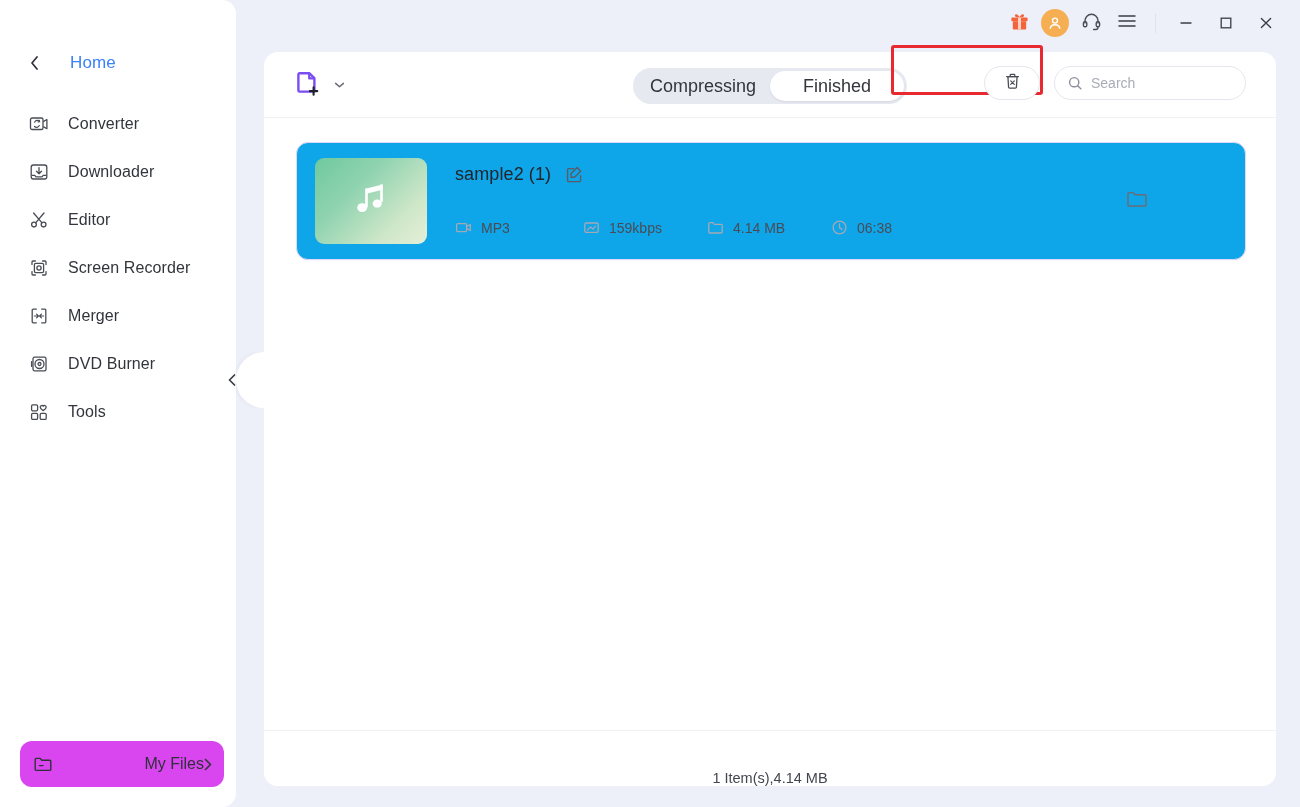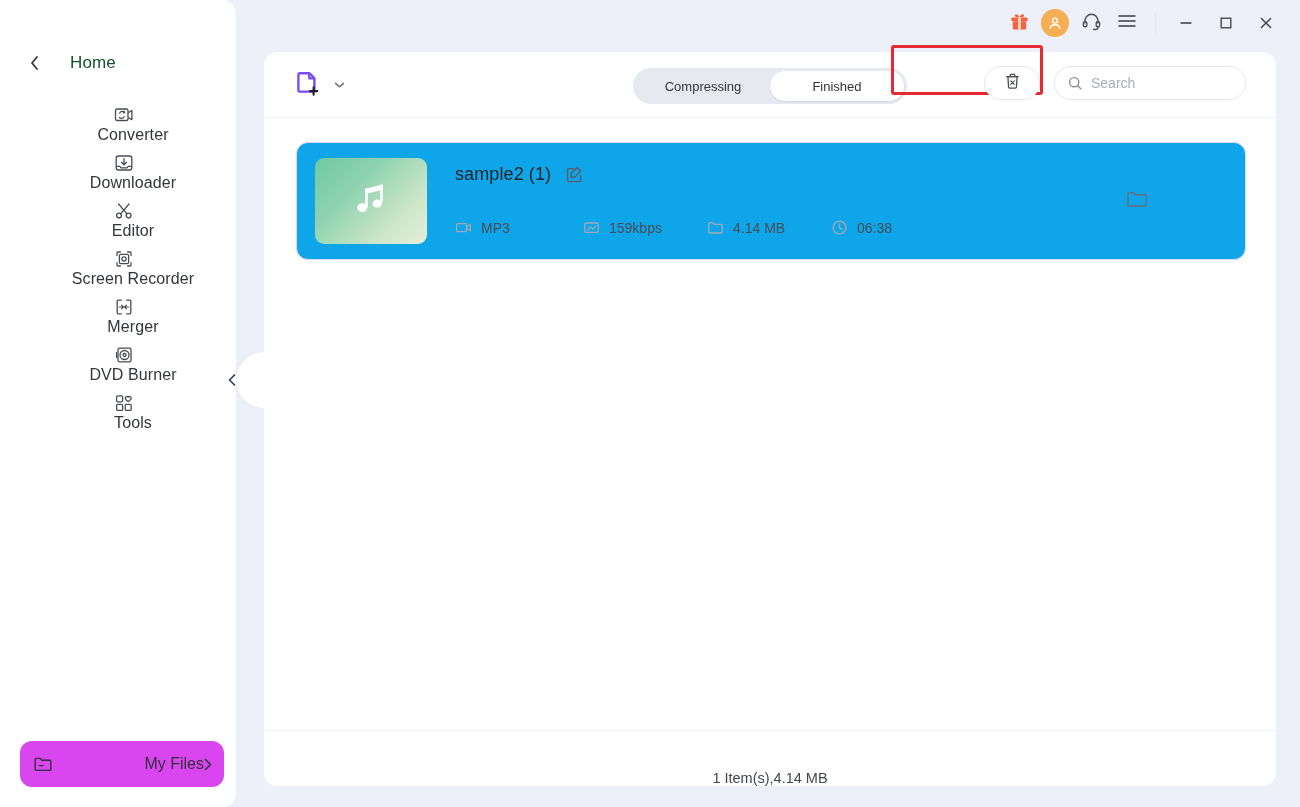--- a/index.html
+++ b/index.html
@@ -30,33 +30,32 @@
     padding-left: 26px;
     cursor: pointer;
   }
   .home-caret {
     width: 16px; height: 16px;
     display: flex; align-items: center; justify-content: center;
     color: #30323a;
   }
   .home-label {
     margin-left: 28px;
-    font-size: 17px; color: #14532d;
+    font-size: 17px; color: #3b82f6;
     letter-spacing: .1px;
   }
 
   .nav { position: absolute; left: 16px; top: 104px; width: 204px; }
   .nav-item {
     display: flex; align-items: center;
     height: 40px; margin-bottom: 8px;
     padding-left: 12px;
     border-radius: 10px;
     cursor: pointer;
     color: #33353d;
-    flex-direction: column;
   }
   .nav-item .ico {
     width: 22px; height: 22px;
     display: flex; align-items: center; justify-content: center;
     flex: 0 0 22px;
     color: #4a4c55;
   }
   .nav-item .lbl {
     margin-left: 18px;
     font-size: 16px;
@@ -169,21 +168,21 @@
     display: flex; align-items: center;
     background: #e6e9f0;
     border-radius: 20px;
     height: 36px;
     padding: 3px;
     width: 274px;
   }
   .tab {
     flex: 1; height: 30px;
     display: flex; align-items: center; justify-content: center;
-    font-size: 13px; color: #33353d;
+    font-size: 18px; color: #33353d;
     border-radius: 16px;
     cursor: pointer;
   }
   .tab.active {
     background: #ffffff;
     box-shadow: 0 1px 2px rgba(60,70,110,.10);
   }
   .tab-highlight {
     position: absolute;
     left: 627px; top: -7px;

